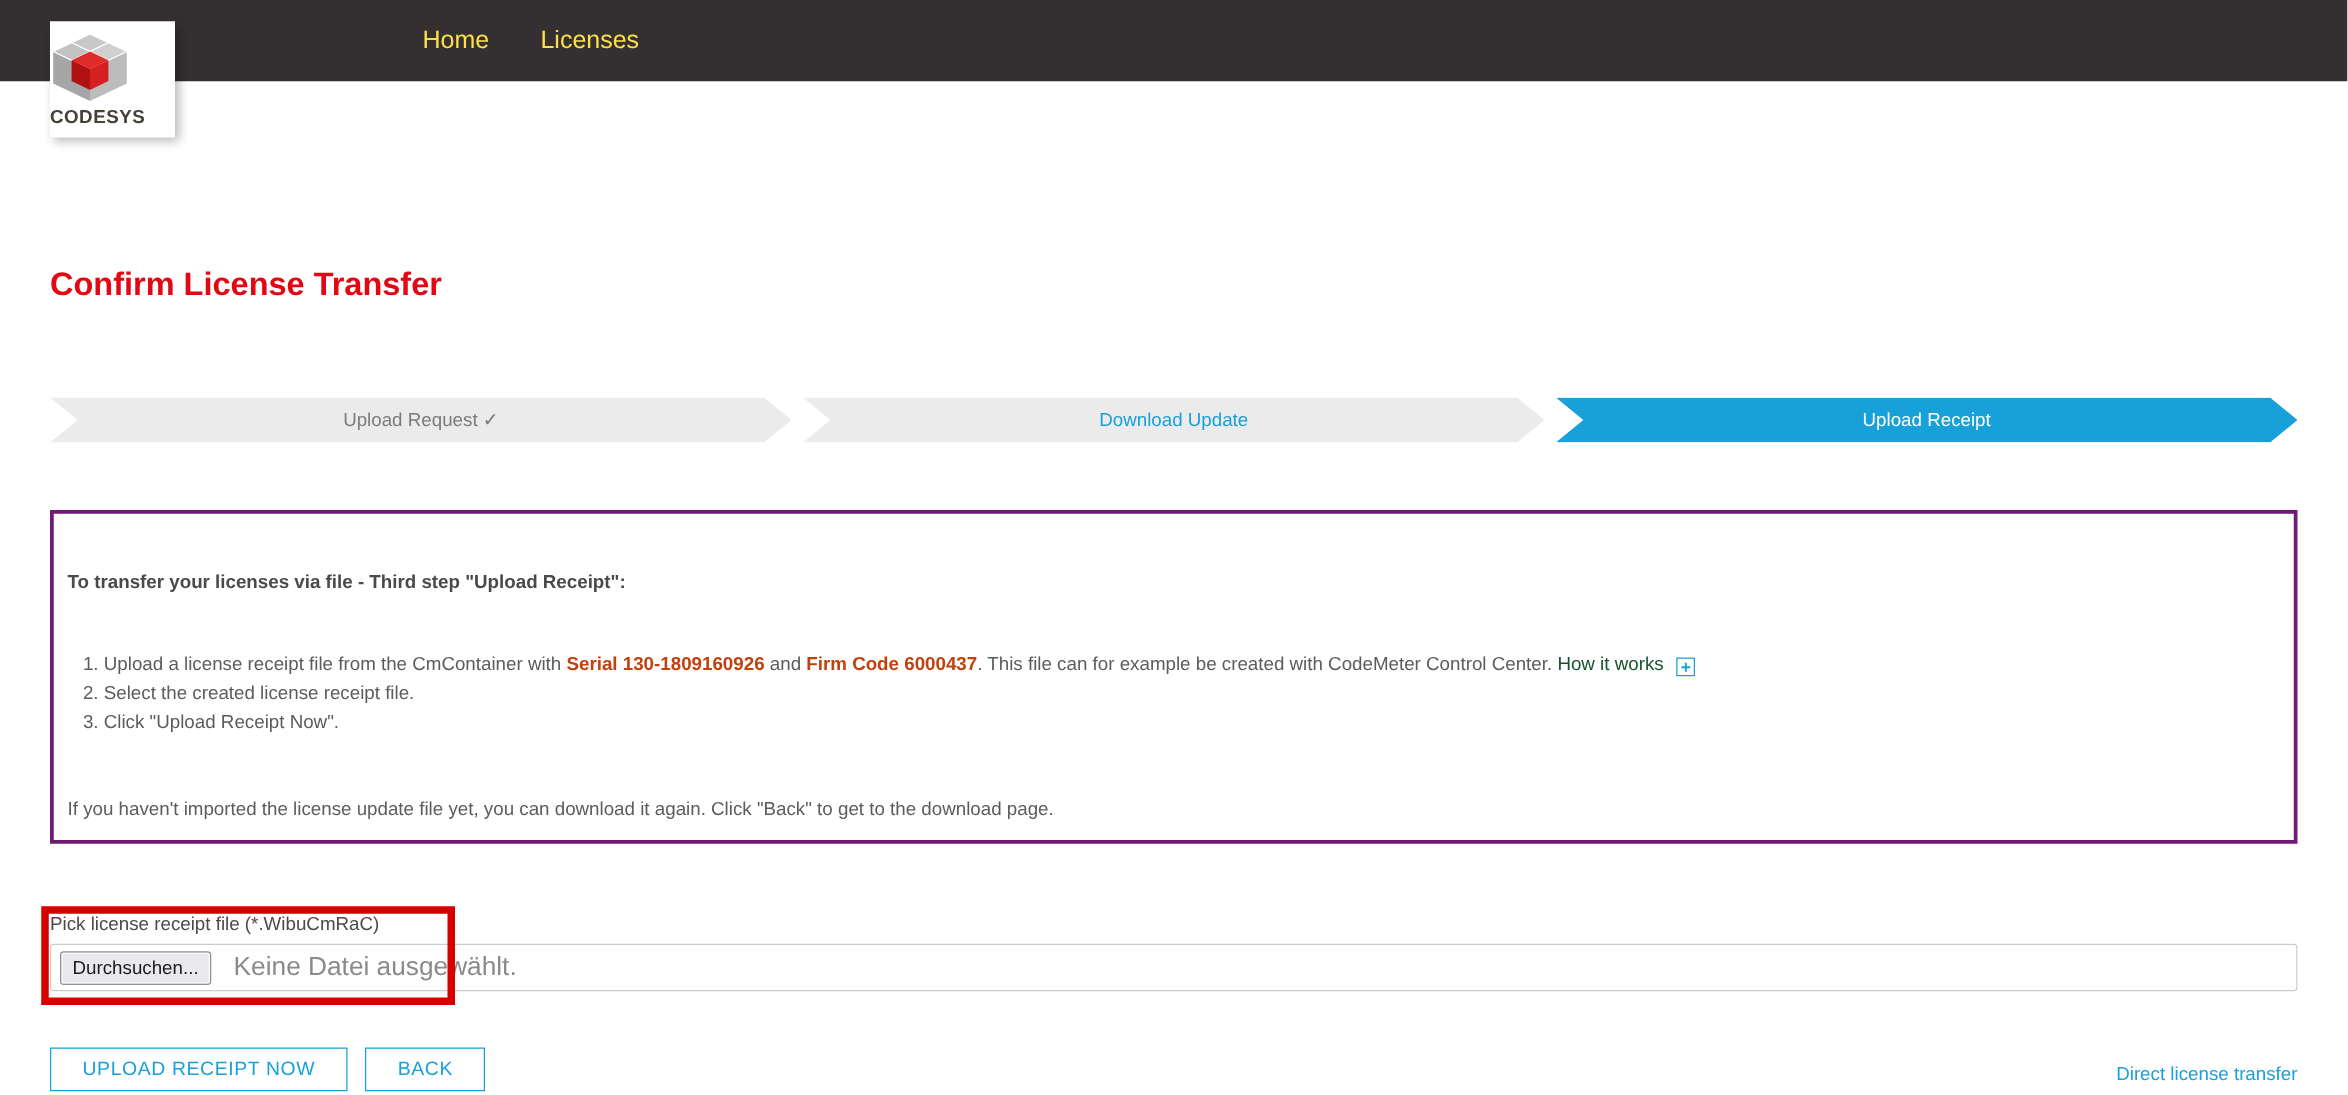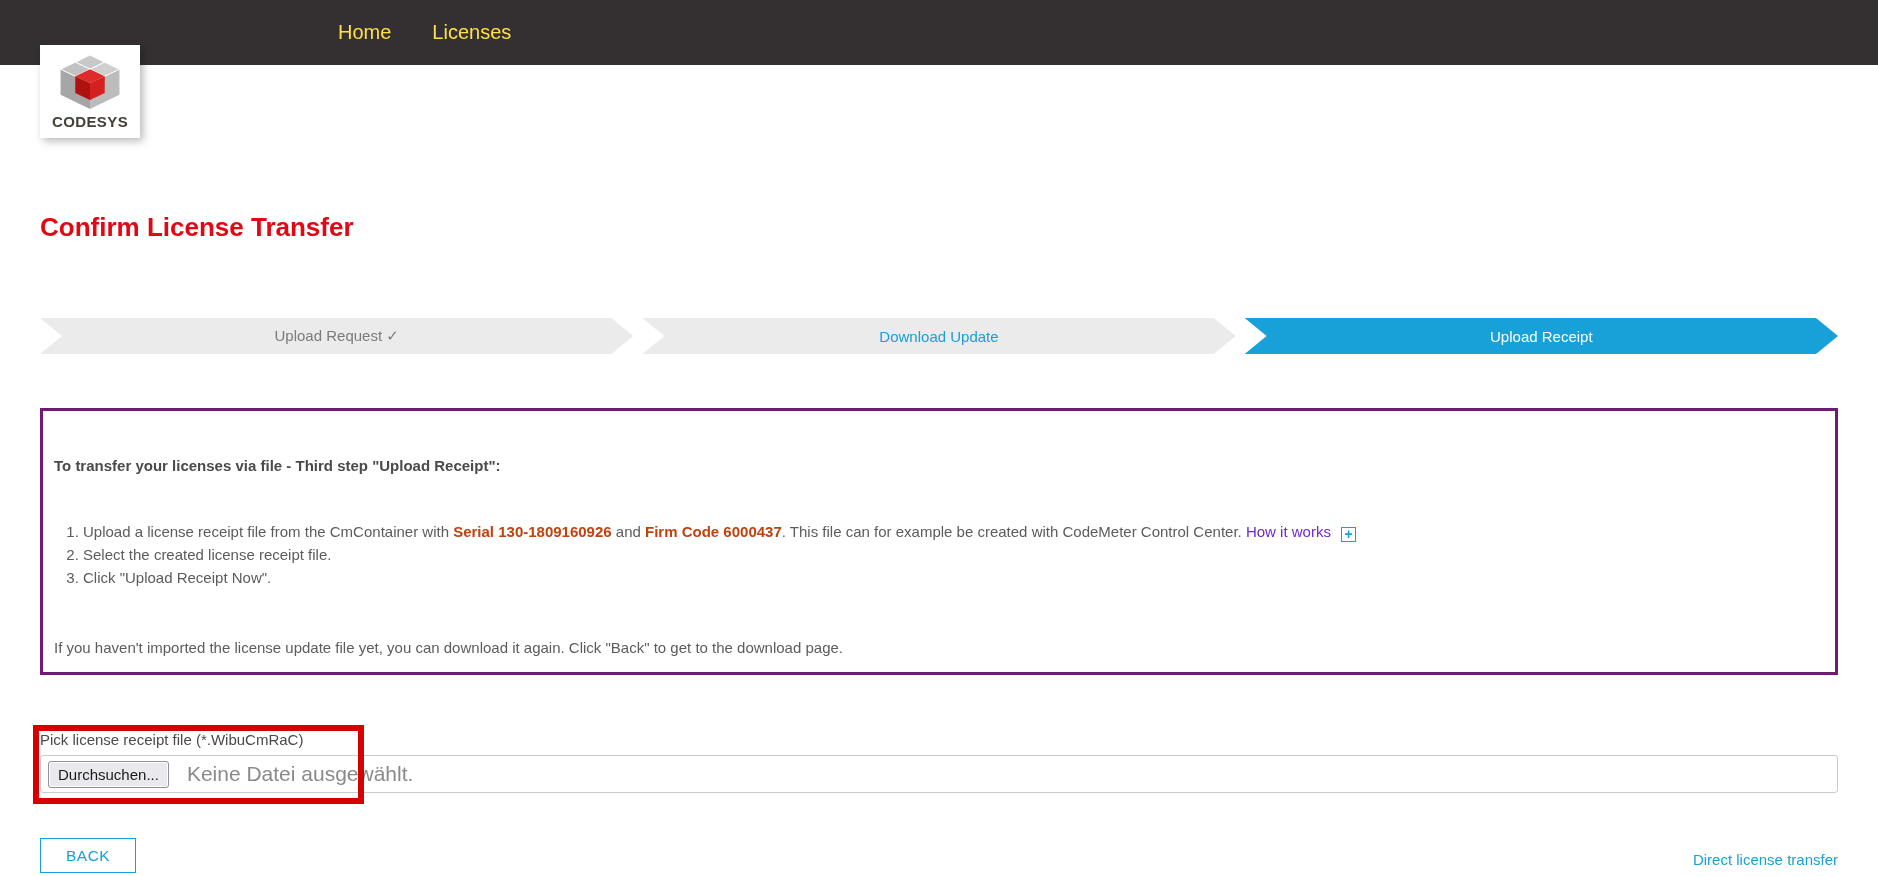--- a/index.html
+++ b/index.html
@@ -12,23 +12,23 @@
   .topnav {
     height:65px; background:#343031; width:100%;
     display:flex; align-items:center;
   }
   .topnav nav { padding-left:338px; display:flex; gap:41px; }
   .topnav a {
     color:#fde047; font-size:20px; text-decoration:none; cursor:pointer;
   }
   
   .logo-card {
-    position:absolute; top:45px; left:40px; width:100px; height:93px;
+    position:absolute; top:17px; left:40px; width:100px; height:93px;
     background:#ffffff; box-shadow:3px 3px 8px rgba(0,0,0,0.28);
-    display:flex; flex-direction:column; align-items:center; z-index:5; cursor:pointer;
+    display:flex; flex-direction:column; align-items:flex-start; z-index:5; cursor:pointer;
   }
   .logo-card svg { margin-top:7px; }
   .logo-word {
     font-size:15px; font-weight:bold; color:#454139; letter-spacing:0.4px; margin-top:1px;
   }
   
   main { padding:0 40px; }
   h1 {
     margin:147px 0 0 0; font-size:26px; line-height:30px; font-weight:bold; color:#e30613;
   }
@@ -43,21 +43,21 @@
   .step.active { background:#18a0d8; color:#ffffff; }
   
   .info-box {
     margin-top:54px; border:3px solid #701a75; background:#ffffff;
     padding:46px 20px 16px 11px; font-size:15px; color:#5c5c5c;
   }
   .info-box .intro { margin:0 0 46px 0; font-weight:bold; color:#4a4a4a; }
   .info-box ol { margin:0; padding:0 0 0 29px; }
   .info-box li { line-height:23px; }
   .info-box b { color:#c2410c; }
-  .link { color:#6d28d9; text-decoration:none; cursor:pointer; }
+  .link { color:#14532d; text-decoration:none; cursor:pointer; }
   .plus-icon {
     display:inline-flex; align-items:center; justify-content:center;
     width:15px; height:15px; border:1.5px solid #18a0d8; color:#18a0d8;
     font-size:14px; line-height:1; margin-left:6px; vertical-align:-2px;
     font-weight:bold; cursor:pointer;
   }
   .footer-note { margin:50px 0 0 0; color:#5c5c5c; }
   
   .picker { position:relative; margin-top:56px; }
   .red-annotation {
@@ -136,16 +136,17 @@
   <section class="picker">
     <div class="red-annotation"></div>
     <label>Pick license receipt file (*.WibuCmRaC)</label>
     <div class="file-input">
       <span class="browse-btn">Durchsuchen...</span>
       <span class="no-file">Keine Datei ausgewählt.</span>
     </div>
   </section>
 
   <div class="actions-row">
+    <button class="btn">UPLOAD RECEIPT NOW</button>
     <button class="btn">BACK</button>
     <a class="direct-link">Direct license transfer</a>
   </div>
 </main>
 
 </body></html>

